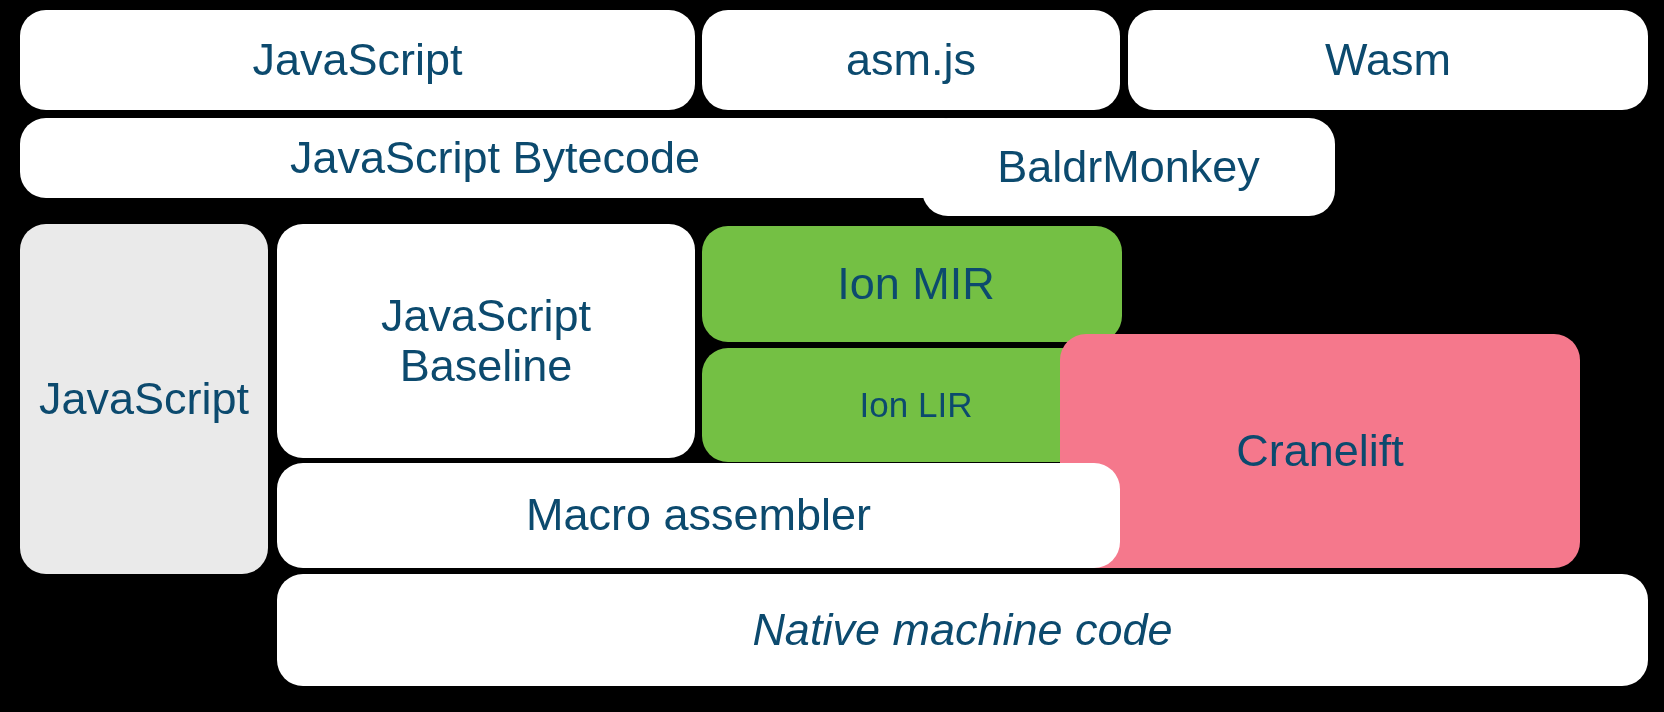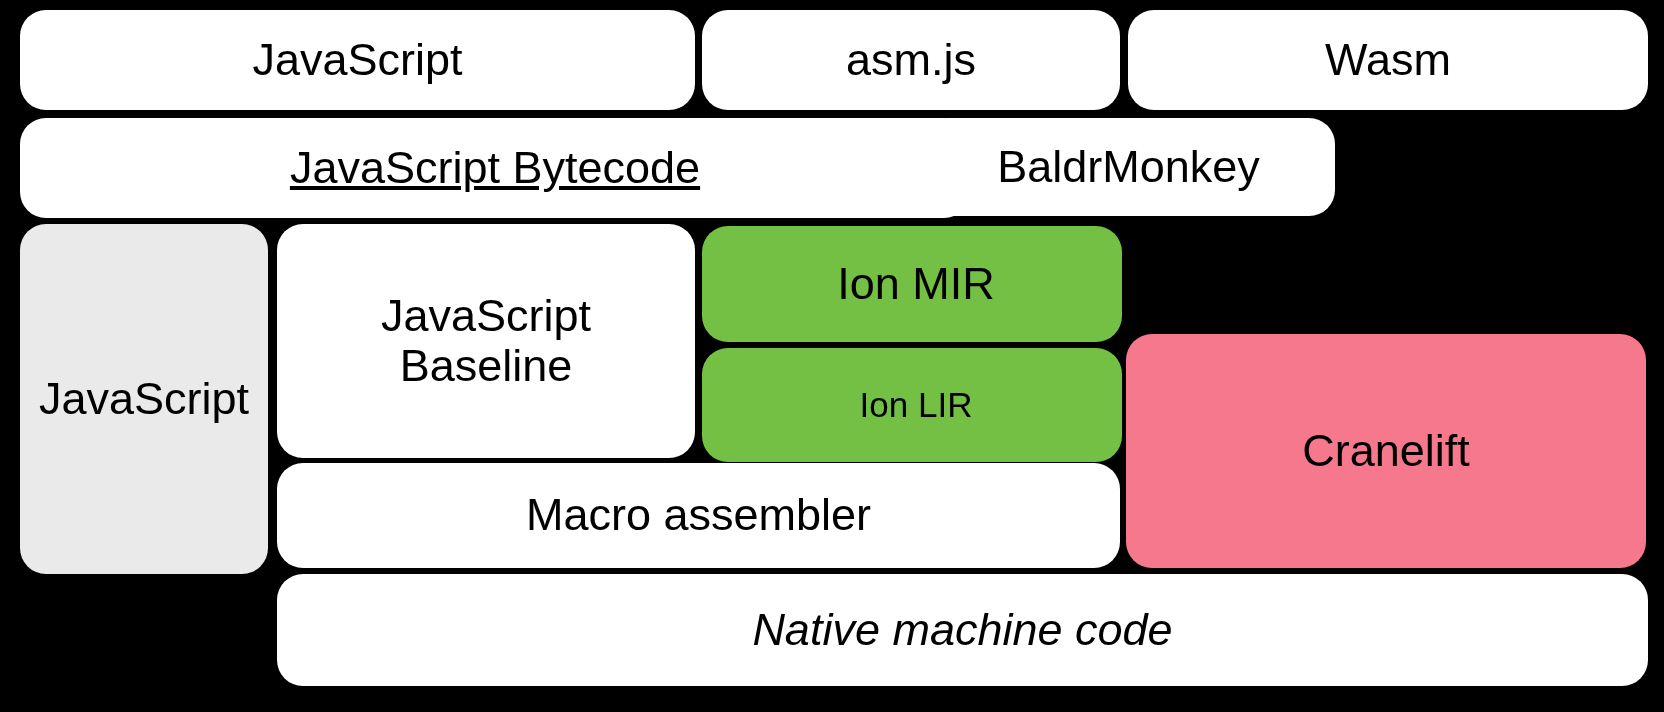--- a/index.html
+++ b/index.html
@@ -16,21 +16,21 @@
     overflow: hidden;
     font-family: "Liberation Sans", "DejaVu Sans", sans-serif;
   }
   .node {
     position: absolute;
     box-sizing: border-box;
     display: flex;
     align-items: center;
     justify-content: center;
     text-align: center;
-    color: #000000;
+    color: #0c4a6e;
     line-height: 1.12;
     white-space: pre-line;
     border-radius: 26px;
     background: #ffffff;
     font-size: 45px;
     letter-spacing: 0px;
   }
   .node.fill-white { background: #ffffff; }
   .node.fill-grey  { background: #eaeaea; }
   .node.fill-green { background: #74c044; padding-left: 8px; }
@@ -42,23 +42,23 @@
     box-sizing: border-box;
   }
 </style>
 </head>
 <body>
 
 <div id="diagram" style="background: rgb(0, 0, 0);">
     <div class="node fill-white" style="left: 20px; top: 10px; width: 675px; height: 100px; font-size: 45px;"><span class="lbl">JavaScript</span></div>
     <div class="node fill-white" style="left: 702px; top: 10px; width: 418px; height: 100px; font-size: 45px;"><span class="lbl">asm.js</span></div>
     <div class="node fill-white" style="left: 1128px; top: 10px; width: 520px; height: 100px; font-size: 45px;"><span class="lbl">Wasm</span></div>
-    <div class="node fill-white" style="left: 20px; top: 118px; width: 950px; height: 100px; font-size: 45px; text-decoration: underline;"><span class="lbl">JavaScript Bytecode</span></div>
+    <div class="node fill-white" style="left: 20px; top: 118px; width: 950px; height: 80px; font-size: 45px;"><span class="lbl">JavaScript Bytecode</span></div>
     <div class="node fill-white" style="left: 922px; top: 118px; width: 413px; height: 98px; font-size: 45px;"><span class="lbl">BaldrMonkey</span></div>
     <div class="node fill-grey" style="left: 20px; top: 224px; width: 248px; height: 350px; font-size: 45px;"><span class="lbl">JavaScript</span></div>
     <div class="node fill-white" style="left: 277px; top: 224px; width: 418px; height: 234px; font-size: 45px;"><span class="lbl">JavaScript
 Baseline</span></div>
     <div class="node fill-green" style="left: 702px; top: 226px; width: 420px; height: 116px; font-size: 45px;"><span class="lbl">Ion MIR</span></div>
     <div class="node fill-green" style="left: 702px; top: 348px; width: 420px; height: 114px; font-size: 35px;"><span class="lbl">Ion LIR</span></div>
-    <div class="node fill-pink" style="left: 1126px; top: 334px; width: 520px; height: 234px; font-size: 45px;"><span class="lbl">Cranelift</span></div>
+    <div class="node fill-pink" style="left: 1060px; top: 334px; width: 520px; height: 234px; font-size: 45px;"><span class="lbl">Cranelift</span></div>
     <div class="node fill-white" style="left: 277px; top: 463px; width: 843px; height: 105px; font-size: 45px;"><span class="lbl">Macro assembler</span></div>
     <div class="node fill-white" style="left: 277px; top: 574px; width: 1371px; height: 112px; font-size: 45px; font-style: italic;"><span class="lbl">Native machine code</span></div>
   </div>
 
 </body></html>

